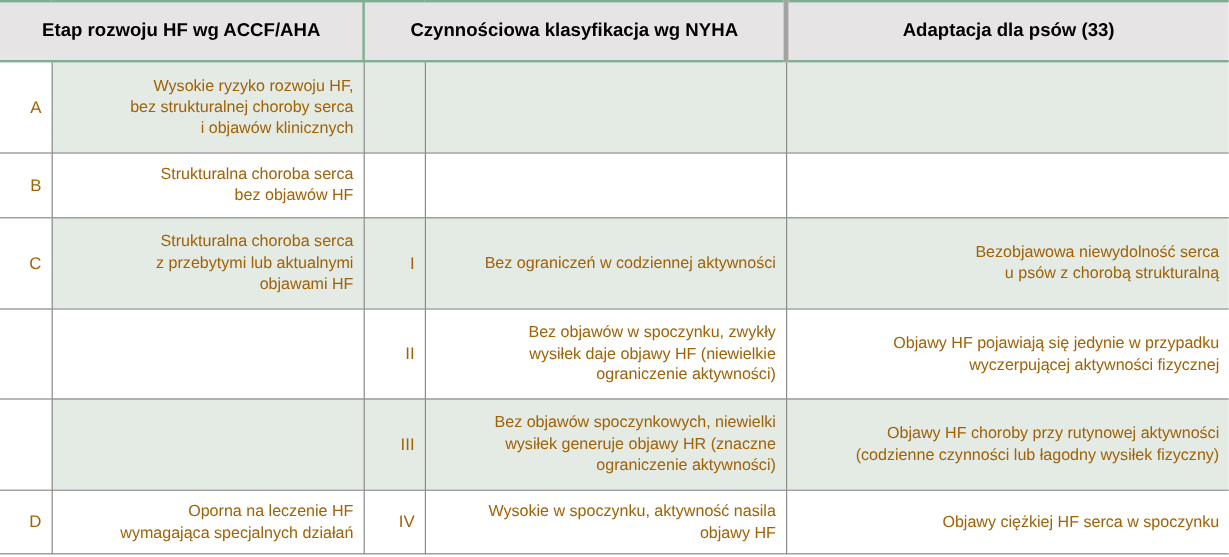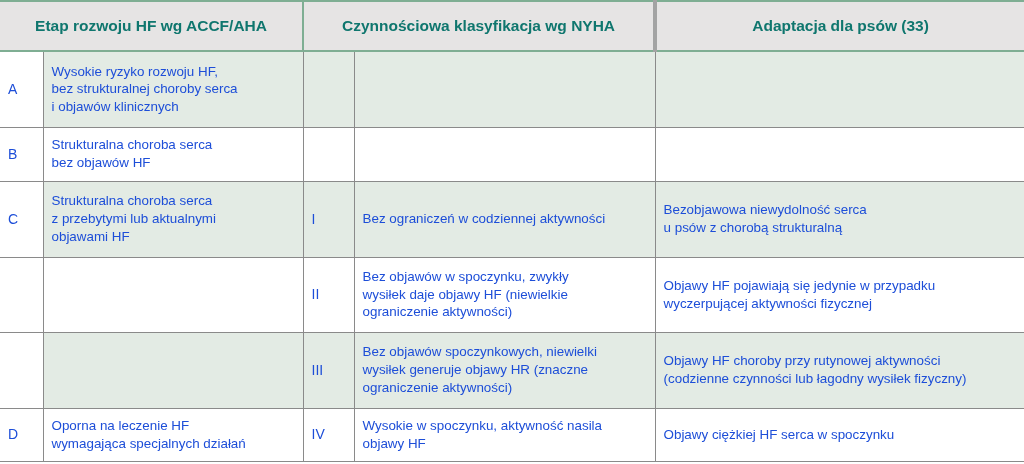--- a/index.html
+++ b/index.html
@@ -33,21 +33,21 @@
   
   col.c-stage   { width: 43px;  }
   col.c-accf    { width: 260px; }
   col.c-class   { width: 51px;  }
   col.c-nyha    { width: 301px; }
   col.c-dog     { width: 369px; }
 
   
   thead th {
     background: #e6e4e4;
-    color: #0f766e;
+    color: #000000;
     font-weight: bold;
     font-size: 15.5px;
     text-align: center;
     vertical-align: middle;
     height: 50px;
     padding: 4px 6px;
     border-top: 2px solid #7fae93;
     border-bottom: 2px solid #7fae93;
     box-sizing: border-box;
     line-height: 1.2;
@@ -59,27 +59,27 @@
     border-right: 4px solid #a3a3a3;
   }
   thead th.h-dog-group {
     border-right: none;
   }
 
   
   tbody td {
     font-size: 13.4px;
     line-height: 1.32;
-    text-align: left;
+    text-align: right;
     vertical-align: middle;
     padding: 5px 8px;
     border-bottom: 1px solid #8a8a8a;
     border-right: 1px solid #8a8a8a;
     box-sizing: border-box;
-    color: #1d4ed8;
+    color: #a16207;
   }
   tbody td.cell-dog {
     border-right: none;
   }
   tbody tr:last-child td {
     border-bottom: 1px solid #8a8a8a;
   }
 
   
   td.cell-stage {

